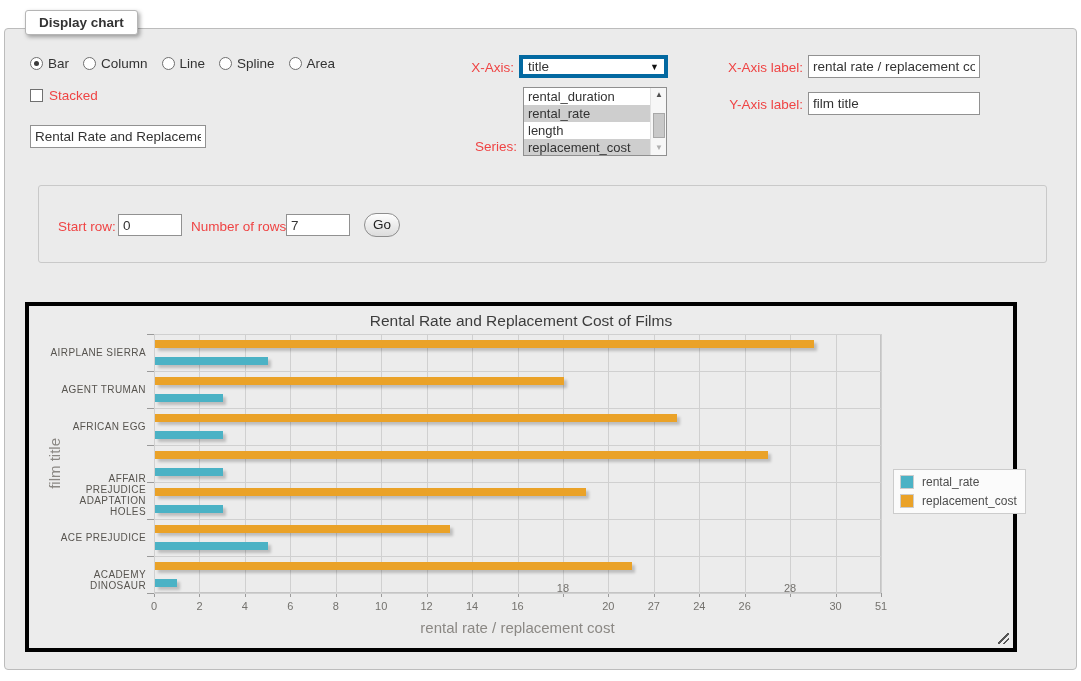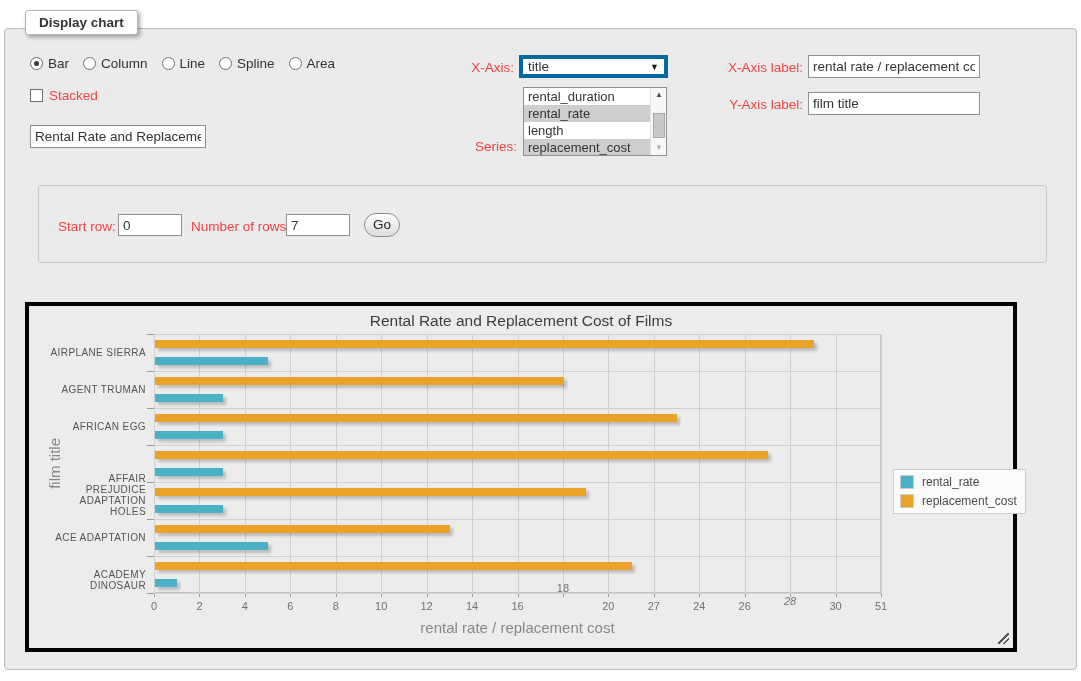--- a/index.html
+++ b/index.html
@@ -198,21 +198,21 @@
     <div class="xtick-mark" style="position: absolute; left: 624.812px; top: 287px;"></div>
     <div class="xtick-label" style="position: absolute; left: 624.812px; top: 294px;">27</div>
     <div class="vgrid" style="position: absolute; left: 670.25px; top: 28px; height: 259px;"></div>
     <div class="xtick-mark" style="position: absolute; left: 670.25px; top: 287px;"></div>
     <div class="xtick-label" style="position: absolute; left: 670.25px; top: 294px;">24</div>
     <div class="vgrid" style="position: absolute; left: 715.688px; top: 28px; height: 259px;"></div>
     <div class="xtick-mark" style="position: absolute; left: 715.688px; top: 287px;"></div>
     <div class="xtick-label" style="position: absolute; left: 715.688px; top: 294px;">26</div>
     <div class="vgrid" style="position: absolute; left: 761.125px; top: 28px; height: 259px;"></div>
     <div class="xtick-mark" style="position: absolute; left: 761.125px; top: 287px;"></div>
-    <div class="xtick-label" style="position: absolute; left: 761.125px; top: 289px; font-style: italic;">28</div>
+    <div class="xtick-label" style="position: absolute; left: 761.125px; top: 276px;">28</div>
     <div class="vgrid" style="position: absolute; left: 806.562px; top: 28px; height: 259px;"></div>
     <div class="xtick-mark" style="position: absolute; left: 806.562px; top: 287px;"></div>
     <div class="xtick-label" style="position: absolute; left: 806.562px; top: 294px;">30</div>
     <div class="vgrid" style="position: absolute; left: 852px; top: 28px; height: 259px;"></div>
     <div class="xtick-mark" style="position: absolute; left: 852px; top: 287px;"></div>
     <div class="xtick-label" style="position: absolute; left: 852px; top: 294px;">51</div>
     <div class="hgrid" style="position: absolute; left: 125px; top: 28px; width: 727px;"></div>
     <div class="ytick-mark" style="position: absolute; left: 118px; top: 28px;"></div>
     <div class="hgrid" style="position: absolute; left: 125px; top: 65px; width: 727px;"></div>
     <div class="ytick-mark" style="position: absolute; left: 118px; top: 65px;"></div>
@@ -226,21 +226,21 @@
     <div class="ytick-mark" style="position: absolute; left: 118px; top: 213px;"></div>
     <div class="hgrid" style="position: absolute; left: 125px; top: 250px; width: 727px;"></div>
     <div class="ytick-mark" style="position: absolute; left: 118px; top: 250px;"></div>
     <div class="hgrid" style="position: absolute; left: 125px; top: 287px; width: 727px;"></div>
     <div class="ytick-mark" style="position: absolute; left: 118px; top: 287px;"></div>
     <div class="cat-label" style="position: absolute; top: 40.5px;">AIRPLANE SIERRA</div>
     <div class="cat-label" style="position: absolute; top: 77.5px;">AGENT TRUMAN</div>
     <div class="cat-label" style="position: absolute; top: 114.5px;">AFRICAN EGG</div>
     <div class="cat-label" style="position: absolute; top: 167px;">AFFAIR PREJUDICE</div>
     <div class="cat-label" style="position: absolute; top: 188.5px;">ADAPTATION HOLES</div>
-    <div class="cat-label" style="position: absolute; top: 225.5px;">ACE ADAPTATION</div>
+    <div class="cat-label" style="position: absolute; top: 225.5px;">ACE PREJUDICE</div>
     <div class="cat-label" style="position: absolute; top: 262.5px;">ACADEMY DINOSAUR</div>
     <div class="bar" style="position: absolute; left: 126px; top: 50.5px; width: 113.367px; background: rgb(75, 178, 197);"></div>
     <div class="bar" style="position: absolute; left: 126px; top: 87.5px; width: 67.9291px; background: rgb(75, 178, 197);"></div>
     <div class="bar" style="position: absolute; left: 126px; top: 124.5px; width: 67.9291px; background: rgb(75, 178, 197);"></div>
     <div class="bar" style="position: absolute; left: 126px; top: 161.5px; width: 67.9291px; background: rgb(75, 178, 197);"></div>
     <div class="bar" style="position: absolute; left: 126px; top: 198.5px; width: 67.9291px; background: rgb(75, 178, 197);"></div>
     <div class="bar" style="position: absolute; left: 126px; top: 235.5px; width: 113.367px; background: rgb(75, 178, 197);"></div>
     <div class="bar" style="position: absolute; left: 126px; top: 272.5px; width: 22.4916px; background: rgb(75, 178, 197);"></div>
     <div class="bar" style="position: absolute; left: 126px; top: 34px; width: 658.617px; background: rgb(234, 162, 40);"></div>
     <div class="bar" style="position: absolute; left: 126px; top: 71px; width: 408.71px; background: rgb(234, 162, 40);"></div>

